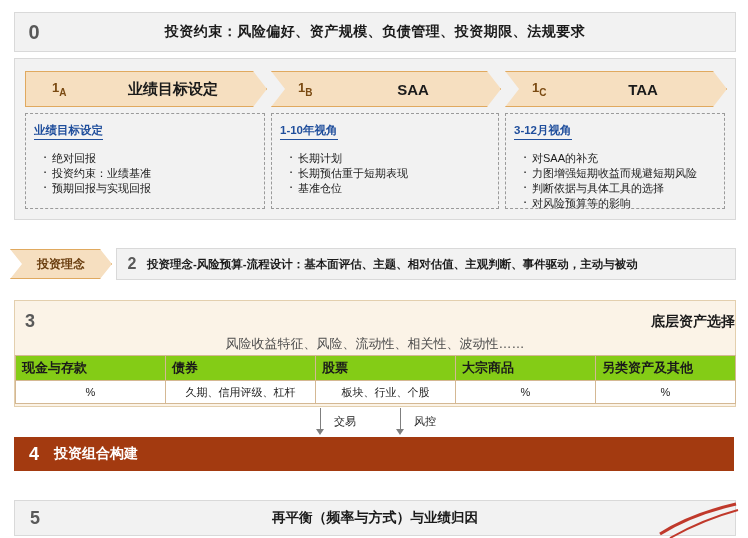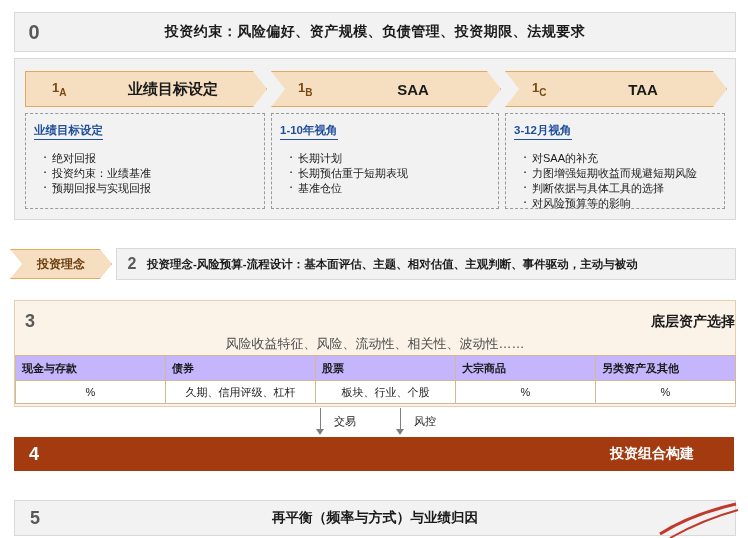--- a/index.html
+++ b/index.html
@@ -105,42 +105,42 @@
   }
   .b3sub{
     position:absolute;left:0;top:34px;width:720px;text-align:center;
     font-size:13px;color:#4d4d4d;
   }
   .tbl{
     position:absolute;left:0px;top:54px;width:720px;border-collapse:collapse;
     table-layout:fixed;
   }
   .tbl th{
-    background:#c4b5fd;border:1px solid #d4b894;
-    font-size:11px;font-weight:bold;color:#1a1a1a;
+    background:#84cc16;border:1px solid #d4b894;
+    font-size:13px;font-weight:bold;color:#1a1a1a;
     height:22px;text-align:left;padding-left:6px;
   }
   .tbl td{
     background:#ffffff;border:1px solid #d4b894;
     font-size:11px;color:#1a1a1a;height:22px;text-align:center;padding:0 4px;
   }
 
   
   .arrows{position:absolute;left:280px;top:408px;width:200px;height:28px;}
   .arrowlbl{position:absolute;font-size:11px;color:#1a1a1a;margin-left:8px;}
   .vline{position:absolute;width:1px;background:#7f7f7f;}
   .vhead{position:absolute;width:0;height:0;border-left:4px solid transparent;border-right:4px solid transparent;border-top:6px solid #7f7f7f;}
 
   
   .row4{
     position:absolute;left:14px;top:437px;width:720px;height:34px;
     background:#a33a10;display:flex;align-items:center;
   }
   .row4 .num{width:40px;text-align:center;font-size:18px;font-weight:bold;color:#ffffff;}
-  .row4 .txt{flex:1;text-align:right;font-size:14px;font-weight:bold;color:#ffffff;padding-right:40px;}
+  .row4 .txt{flex:1;text-align:left;font-size:14px;font-weight:bold;color:#ffffff;padding-right:40px;}
 
   
   .row5{
     position:absolute;left:14px;top:500px;width:720px;height:34px;
     background:#f2f2f2;border:1px solid #d9d9d9;display:flex;align-items:center;
   }
   .row5 .num{width:40px;text-align:center;font-size:18px;font-weight:bold;color:#595959;}
   .row5 .txt{flex:1;text-align:center;font-size:13.5px;font-weight:bold;color:#1a1a1a;padding-right:40px;}
   .row5 .txt small{font-size:14px;font-weight:bold;}
 

